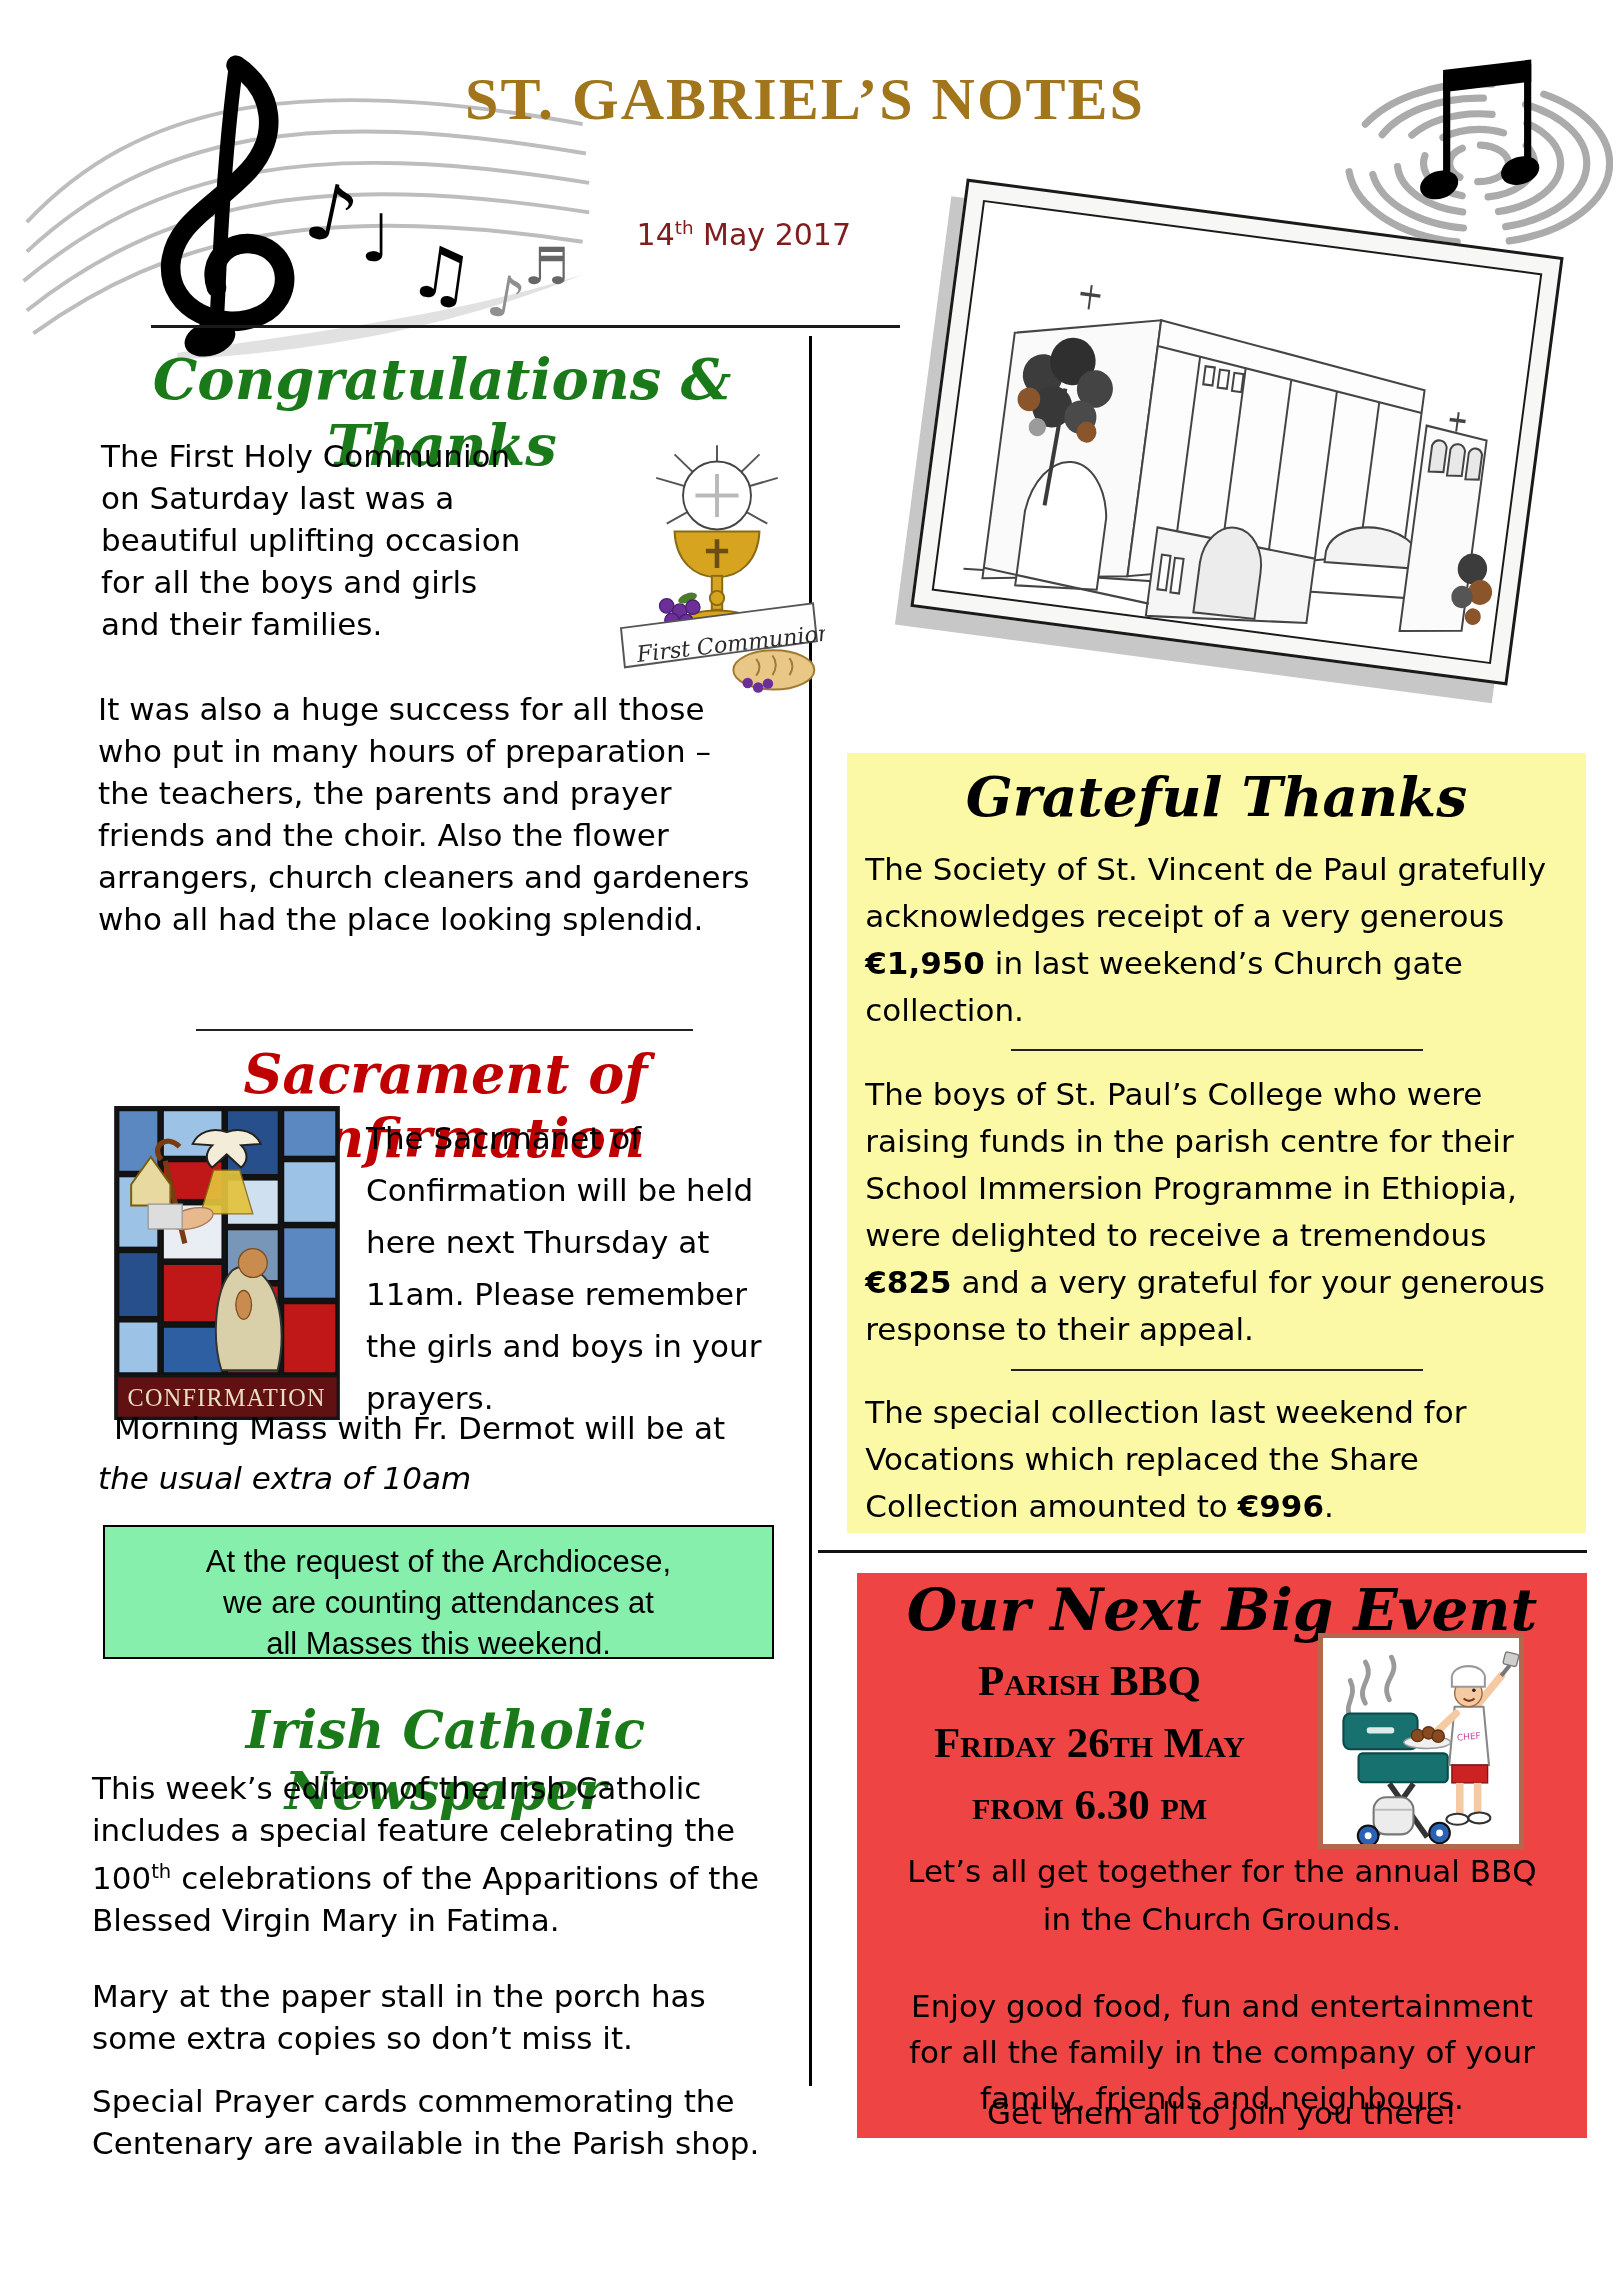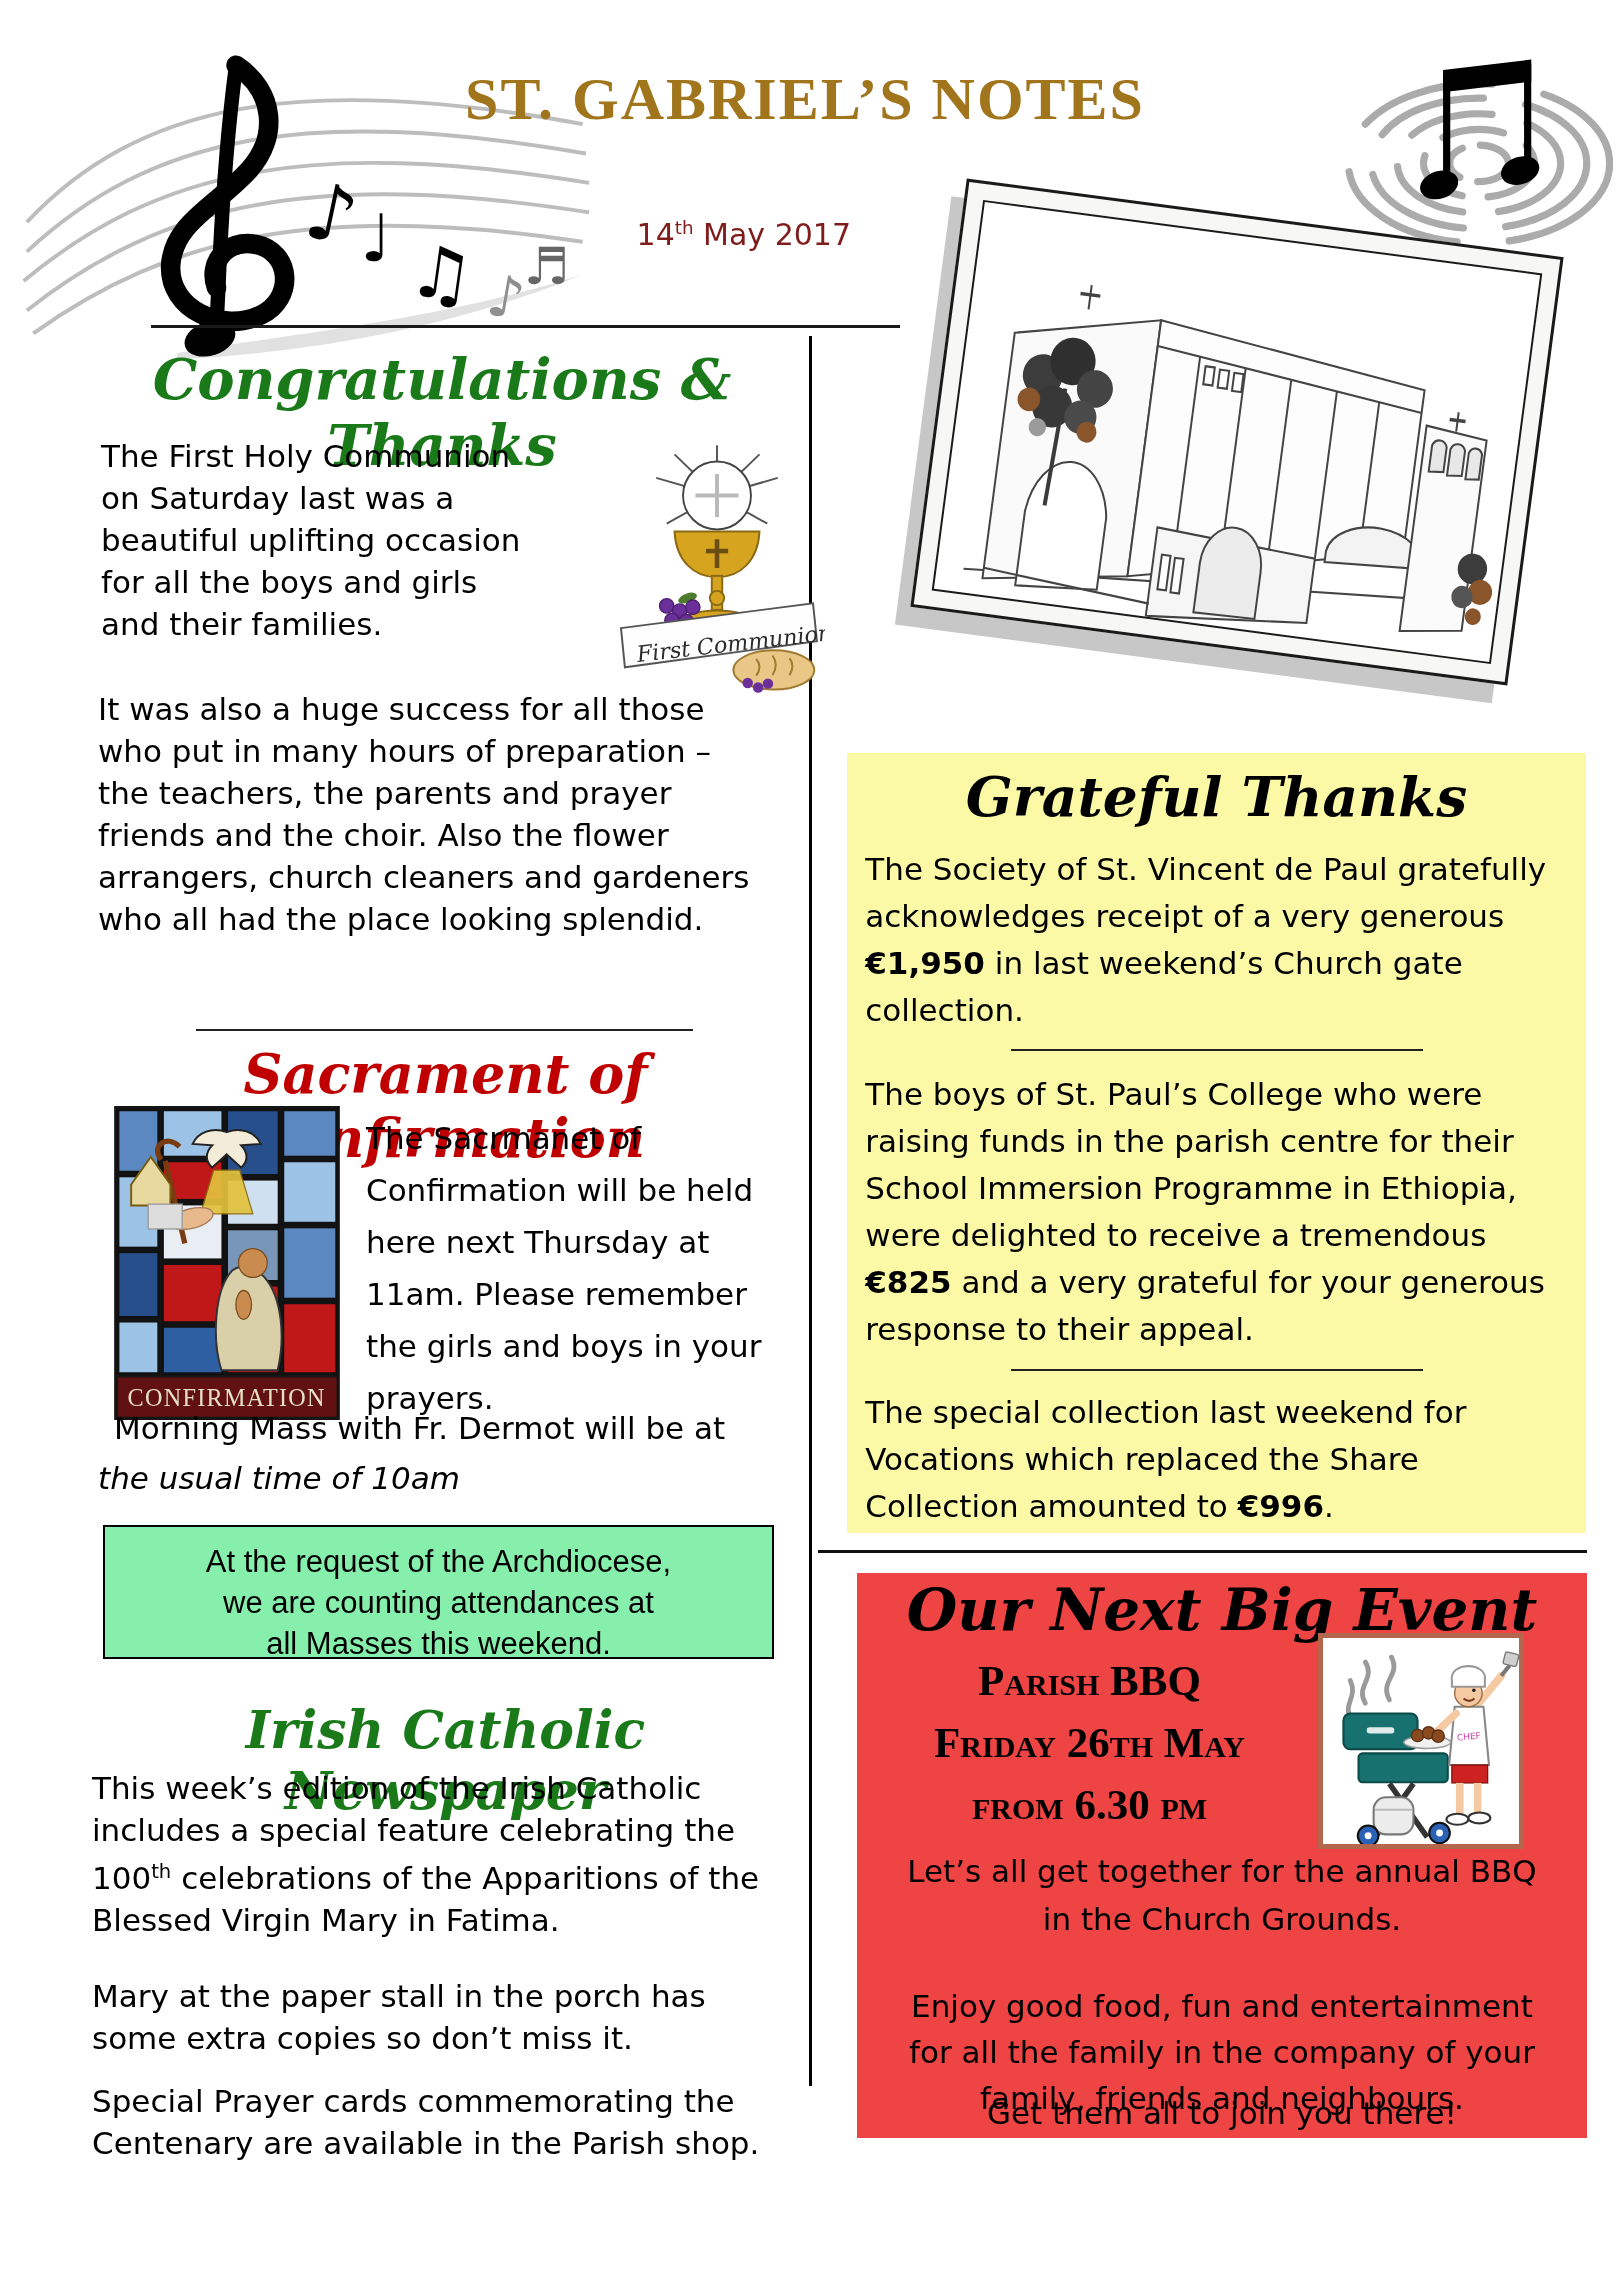--- a/index.html
+++ b/index.html
@@ -249,21 +249,21 @@
   </svg>
 
   <div class="abs pre" style="left:366px;top:1112px;width:425px;font-size:31px;line-height:52px;">The Sacrmanet of
 Confirmation will be held
 here next Thursday at
 11am.  Please remember
 the girls and boys in your
 prayers.</div>
 
   <div class="abs body-txt" style="left:98px;top:1407px;width:707px;margin-left:16px;">Morning Mass with Fr. Dermot will be at</div>
-  <div class="abs body-txt" style="left:98px;top:1457px;width:707px;font-style:italic;">the usual time of 10am</div>
+  <div class="abs body-txt" style="left:98px;top:1457px;width:707px;font-style:italic;">the usual extra of 10am</div>
 
   <div class="abs attendance">
     <div>At the request of the Archdiocese,
 we are counting attendances at
 all Masses this weekend.</div>
   </div>
 
   <div class="abs script-head h-green" style="left:92px;top:1699px;width:707px;font-size:52px;">Irish Catholic Newspaper</div>
 
   <div class="abs body-txt center" style="left:92px;top:1767px;width:717px;">

